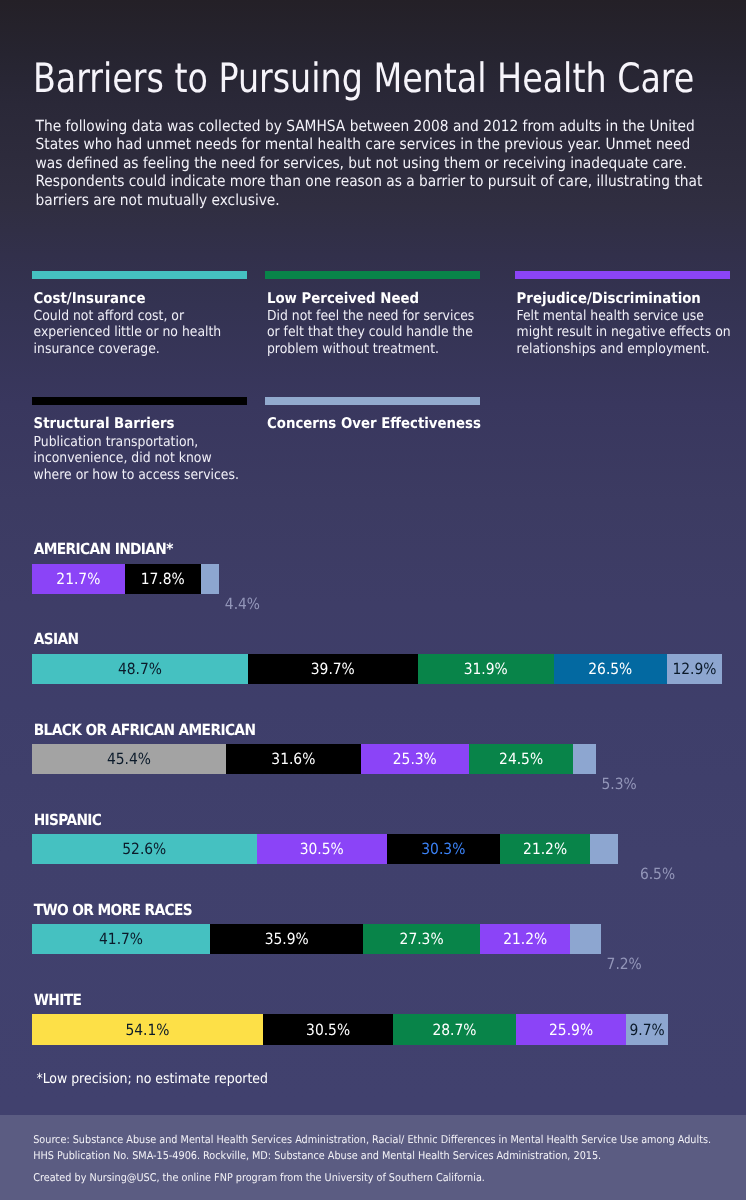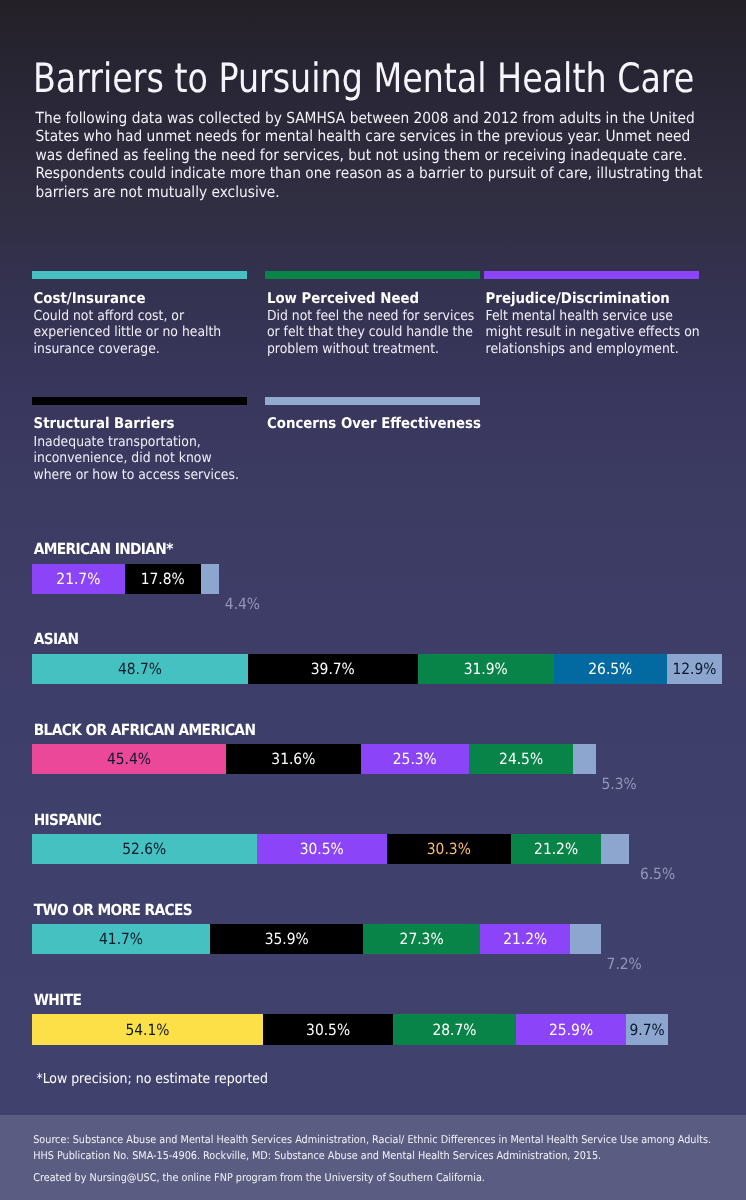--- a/index.html
+++ b/index.html
@@ -24,32 +24,32 @@
         #40406c 852px,
         #41416e 1100px,
         #41416e 1115px);}
   .footerbg{position:absolute;left:0;top:1115px;width:746px;height:85px;
       background:#5b5c82;}
 
   
   .title{position:absolute;left:33.3px;top:54.3px;width:820px;
     font-size:40.6px;font-weight:300;transform:scaleX(0.913);transform-origin:left top;
     color:#f6f4fa;line-height:48px;white-space:nowrap;}
-  .intro{position:absolute;left:35.5px;top:109px;width:678px;
+  .intro{position:absolute;left:35.5px;top:117px;width:678px;
     font-size:15.3px;line-height:18.4px;color:#f2f1f8;font-weight:400;}
 
   
   .legend{position:absolute;left:32px;top:271.3px;width:682px;}
   .lrow{position:absolute;left:0;width:682px;}
   .lrow.r1{top:0;}
   .lrow.r2{top:125.8px;}
   .lcol{position:absolute;top:0;width:218px;}
   .lcol:nth-child(1){left:0;}
   .lcol:nth-child(2){left:233.4px;}
-  .lcol:nth-child(3){left:452px;}
+  .lcol:nth-child(3){left:483px;}
   .lbar{height:8px;width:215px;}
   .lhead{margin-top:11.4px;font-size:14.8px;font-weight:700;color:#ffffff;
     line-height:16.6px;padding-left:1.6px;}
   .lbody{font-size:13.8px;line-height:16.55px;padding-top:0.6px;color:#f0eff7;font-weight:400;padding-left:1.6px;}
 
   
   .chart{position:absolute;left:32px;top:534px;width:682px;}
   .grp{height:90.1px;position:relative;}
   .glabel{position:absolute;left:1.7px;top:7.4px;font-size:15.3px;letter-spacing:-0.62px;font-weight:700;color:#ffffff;
     line-height:17px;white-space:nowrap;}
@@ -92,21 +92,21 @@
       <div class="lcol">
         <div class="lbar" style="background: rgb(139, 68, 247);"></div>
         <div class="lhead">Prejudice/Discrimination</div>
         <div class="lbody">Felt mental health service use might result in negative effects on relationships and employment.</div>
       </div>
     </div>
     <div class="lrow r2">
       <div class="lcol">
         <div class="lbar" style="background: rgb(0, 0, 0);"></div>
         <div class="lhead">Structural Barriers</div>
-        <div class="lbody">Inadequate transportation, inconvenience, did not know where or how to access services.</div>
+        <div class="lbody">Publication transportation, inconvenience, did not know where or how to access services.</div>
       </div>
       <div class="lcol">
         <div class="lbar" style="background: rgb(146, 170, 206);"></div>
         <div class="lhead">Concerns Over Effectiveness</div>
       </div>
     </div>
   </div>
 
   <div class="chart">
     <div class="grp">
@@ -138,21 +138,21 @@
             <span>26.5%</span>
           </div>
         <div class="seg" style="width: 55.08px; background: rgb(141, 166, 208); color: rgb(11, 26, 42);">
             <span>12.9%</span>
           </div>
       </div>
     </div>
     <div class="grp">
       <div class="glabel">BLACK OR AFRICAN AMERICAN</div>
       <div class="bar">
-        <div class="seg" style="width: 193.86px; background: #ec4899; color: rgb(11, 26, 42);">
+        <div class="seg" style="width: 193.86px; background: #a3a3a3; color: rgb(11, 26, 42);">
             <span>45.4%</span>
           </div>
         <div class="seg" style="width: 134.93px; background: rgb(0, 0, 0); color: rgb(255, 255, 255);">
             <span>31.6%</span>
           </div>
         <div class="seg" style="width: 108.03px; background: rgb(139, 68, 247); color: rgb(255, 255, 255);">
             <span>25.3%</span>
           </div>
         <div class="seg" style="width: 104.61px; background: rgb(8, 132, 73); color: rgb(255, 255, 255);">
             <span>24.5%</span>
@@ -163,21 +163,21 @@
     </div>
     <div class="grp">
       <div class="glabel">HISPANIC</div>
       <div class="bar">
         <div class="seg" style="width: 224.6px; background: rgb(69, 193, 193); color: rgb(11, 26, 42);">
             <span>52.6%</span>
           </div>
         <div class="seg" style="width: 130.23px; background: rgb(139, 68, 247); color: rgb(255, 255, 255);">
             <span>30.5%</span>
           </div>
-        <div class="seg" style="width: 124px; background: rgb(0, 0, 0); color: #fdba74;">
+        <div class="seg" style="width: 113px; background: rgb(0, 0, 0); color: #3b82f6;">
             <span>30.3%</span>
           </div>
         <div class="seg" style="width: 90.52px; background: rgb(8, 132, 73); color: rgb(255, 255, 255);">
             <span>21.2%</span>
           </div>
         <div class="seg" style="width: 27.75px; background: rgb(141, 166, 208);"></div>
         <div class="outlbl" style="left:607.90px">6.5%</div>
       </div>
     </div>
     <div class="grp">

